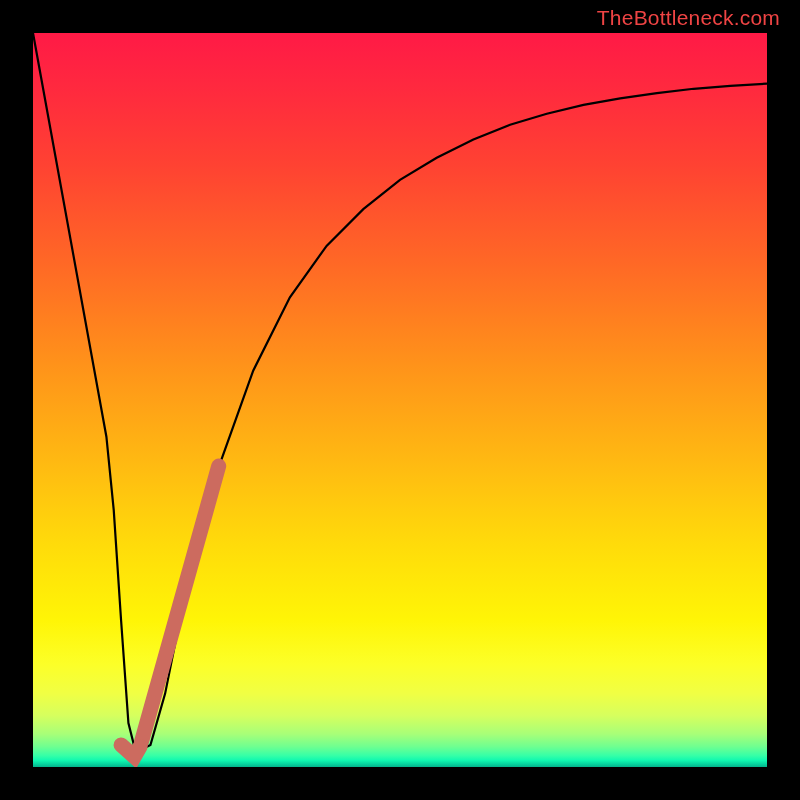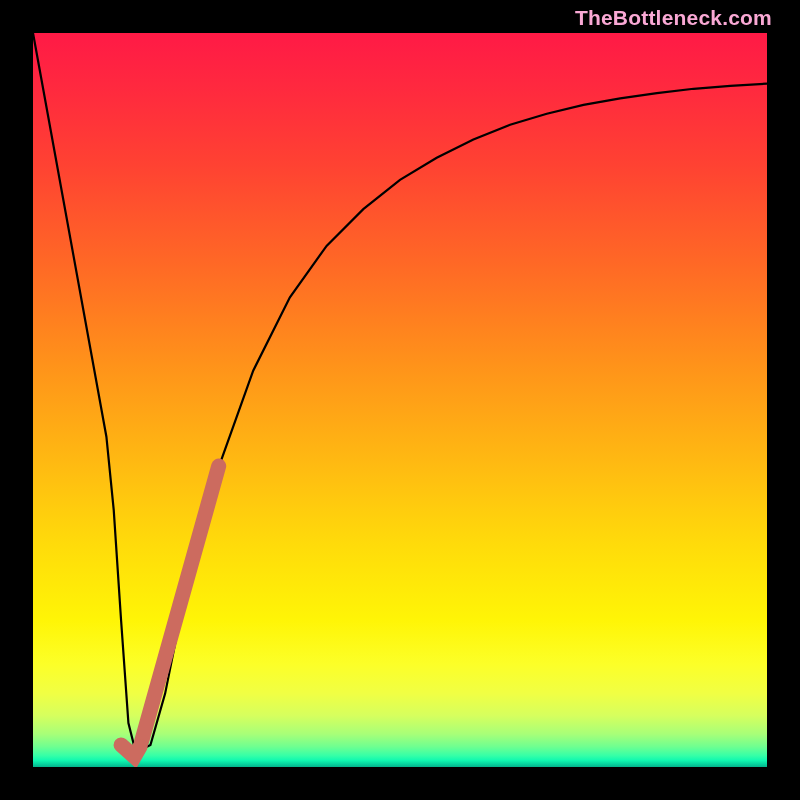--- a/index.html
+++ b/index.html
@@ -44,24 +44,24 @@
       #70ff90 97.2%,
       #38ffa6 98.4%,
       #10f8b0 99.1%,
       #06d49e 99.6%,
       #04b48c 100%
     );
   }
   .watermark {
     position: absolute;
     top: 6px;
-    right: 28px;
-    color: #f9a8d4;
+    right: 20px;
+    color: #ef4444;
     font-size: 21px;
-    font-weight: 700;
+    font-weight: 400;
     letter-spacing: 0.2px;
     user-select: none;
   }
   svg.curve-layer {
     position: absolute;
     inset: 0;
   }
   .curve {
     fill: none;
     stroke: #000;

